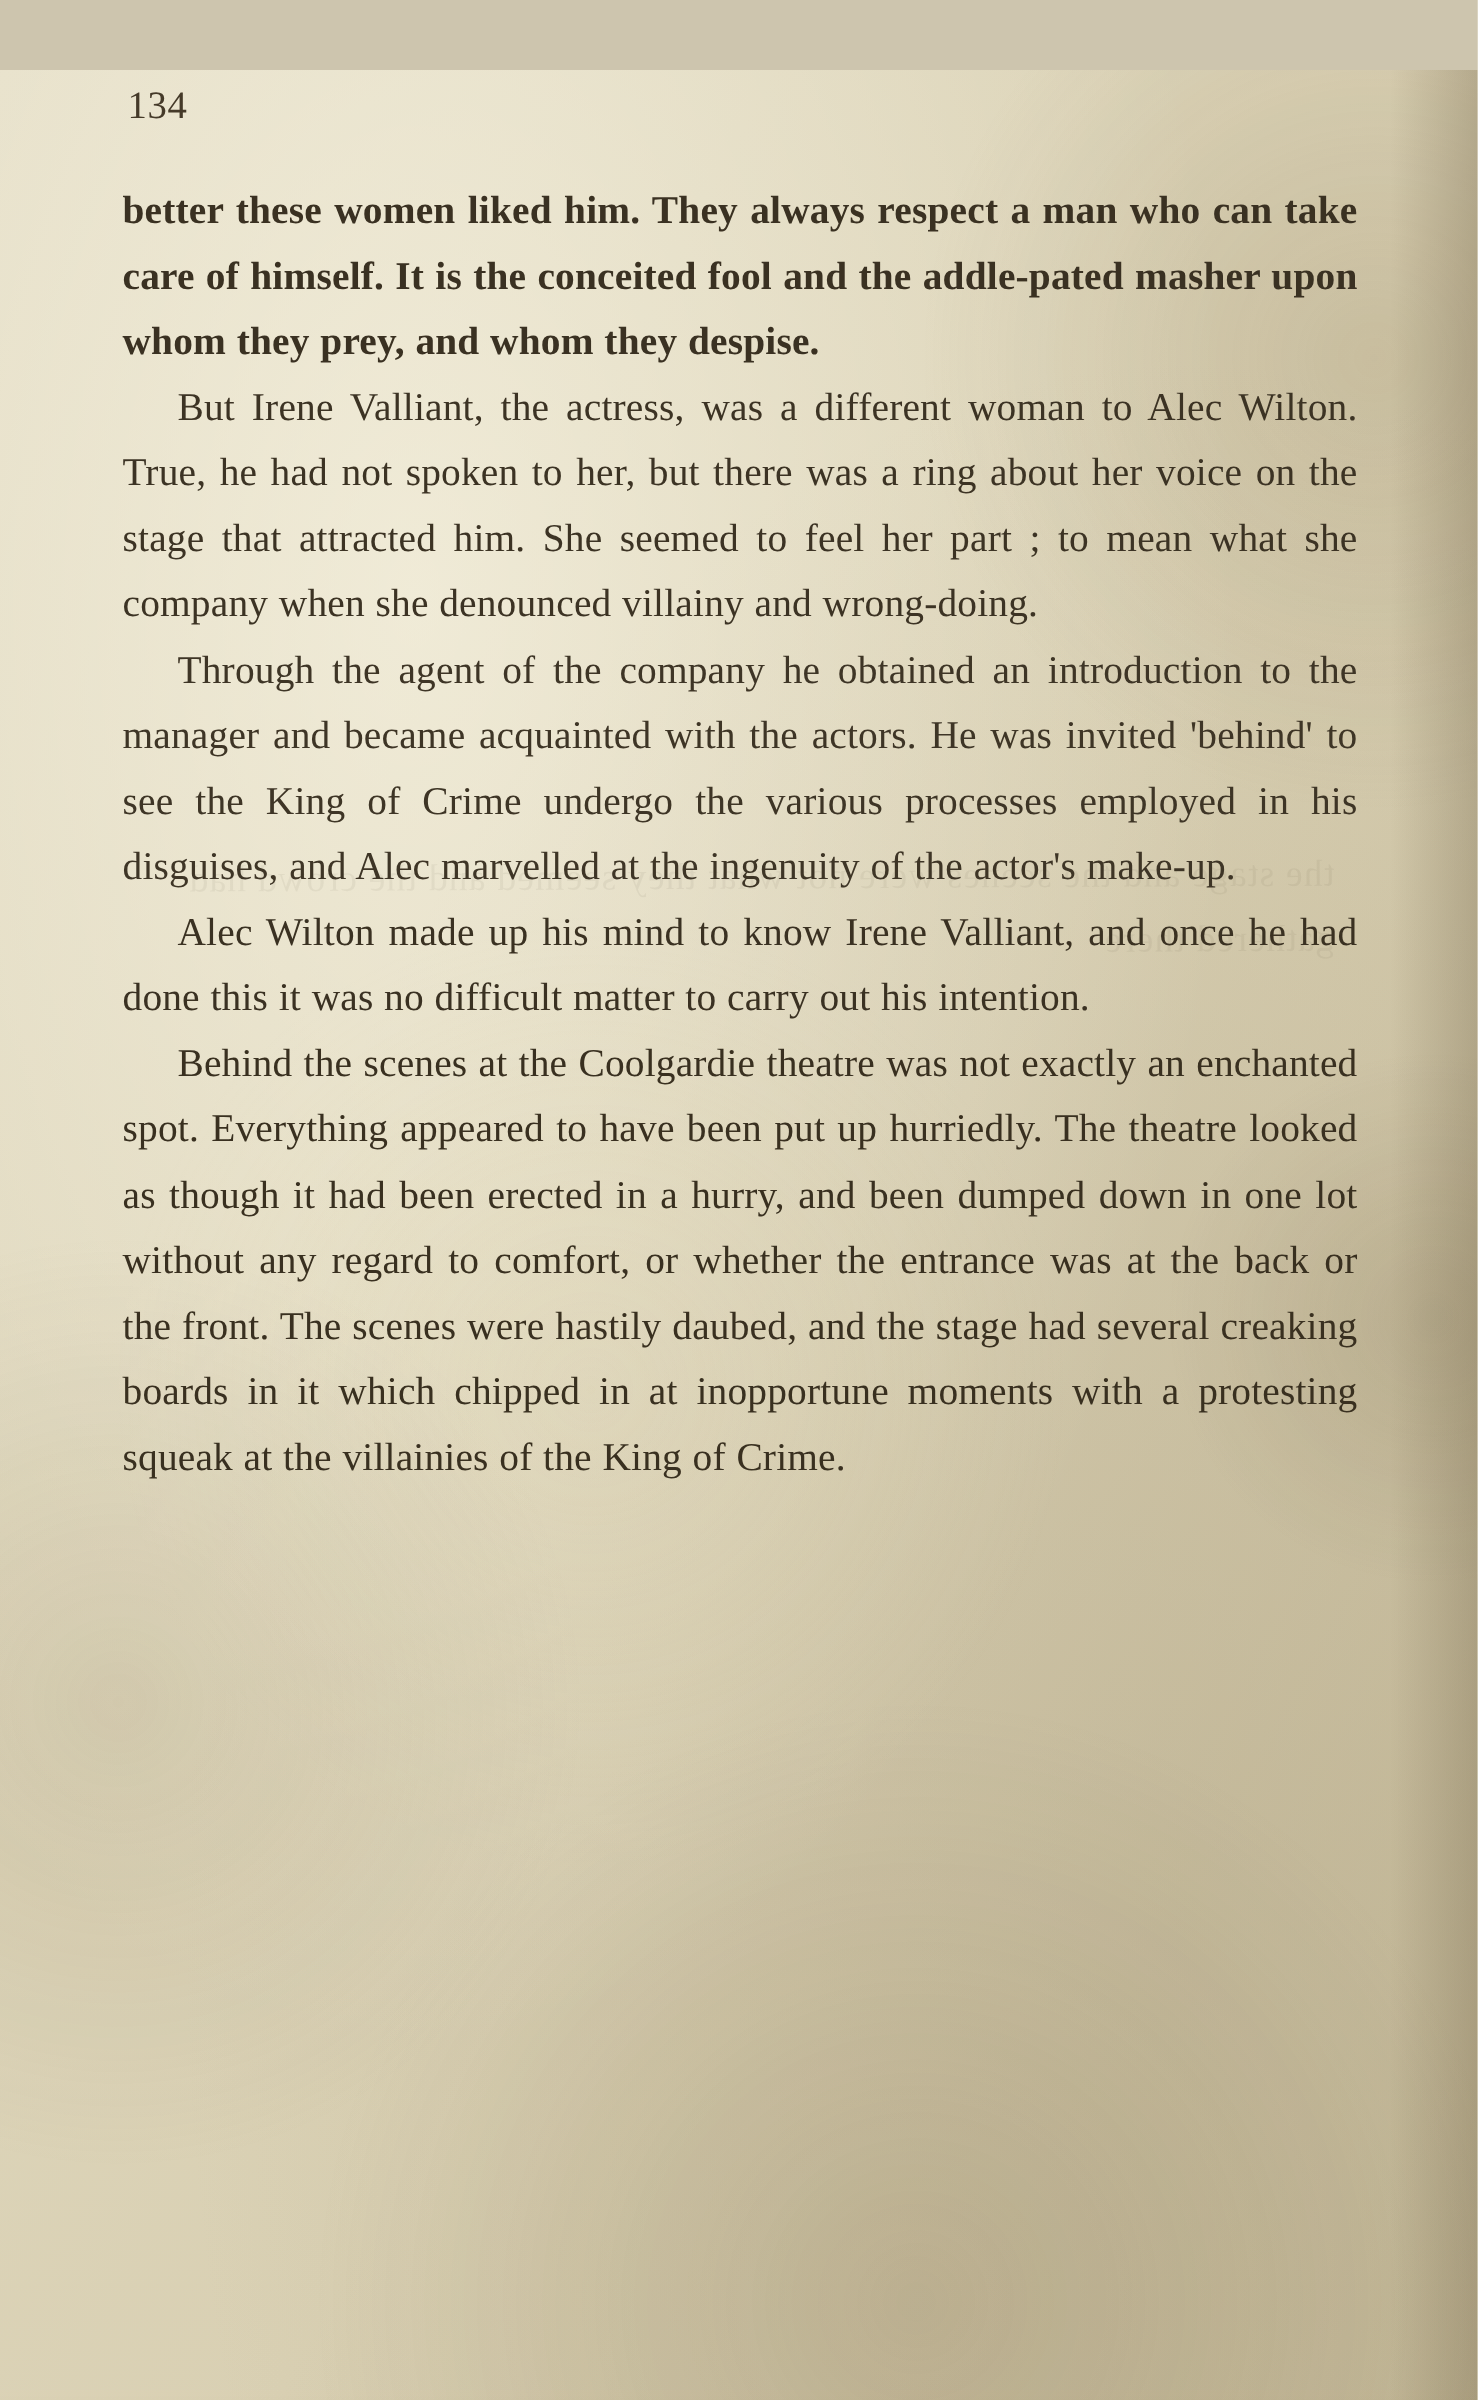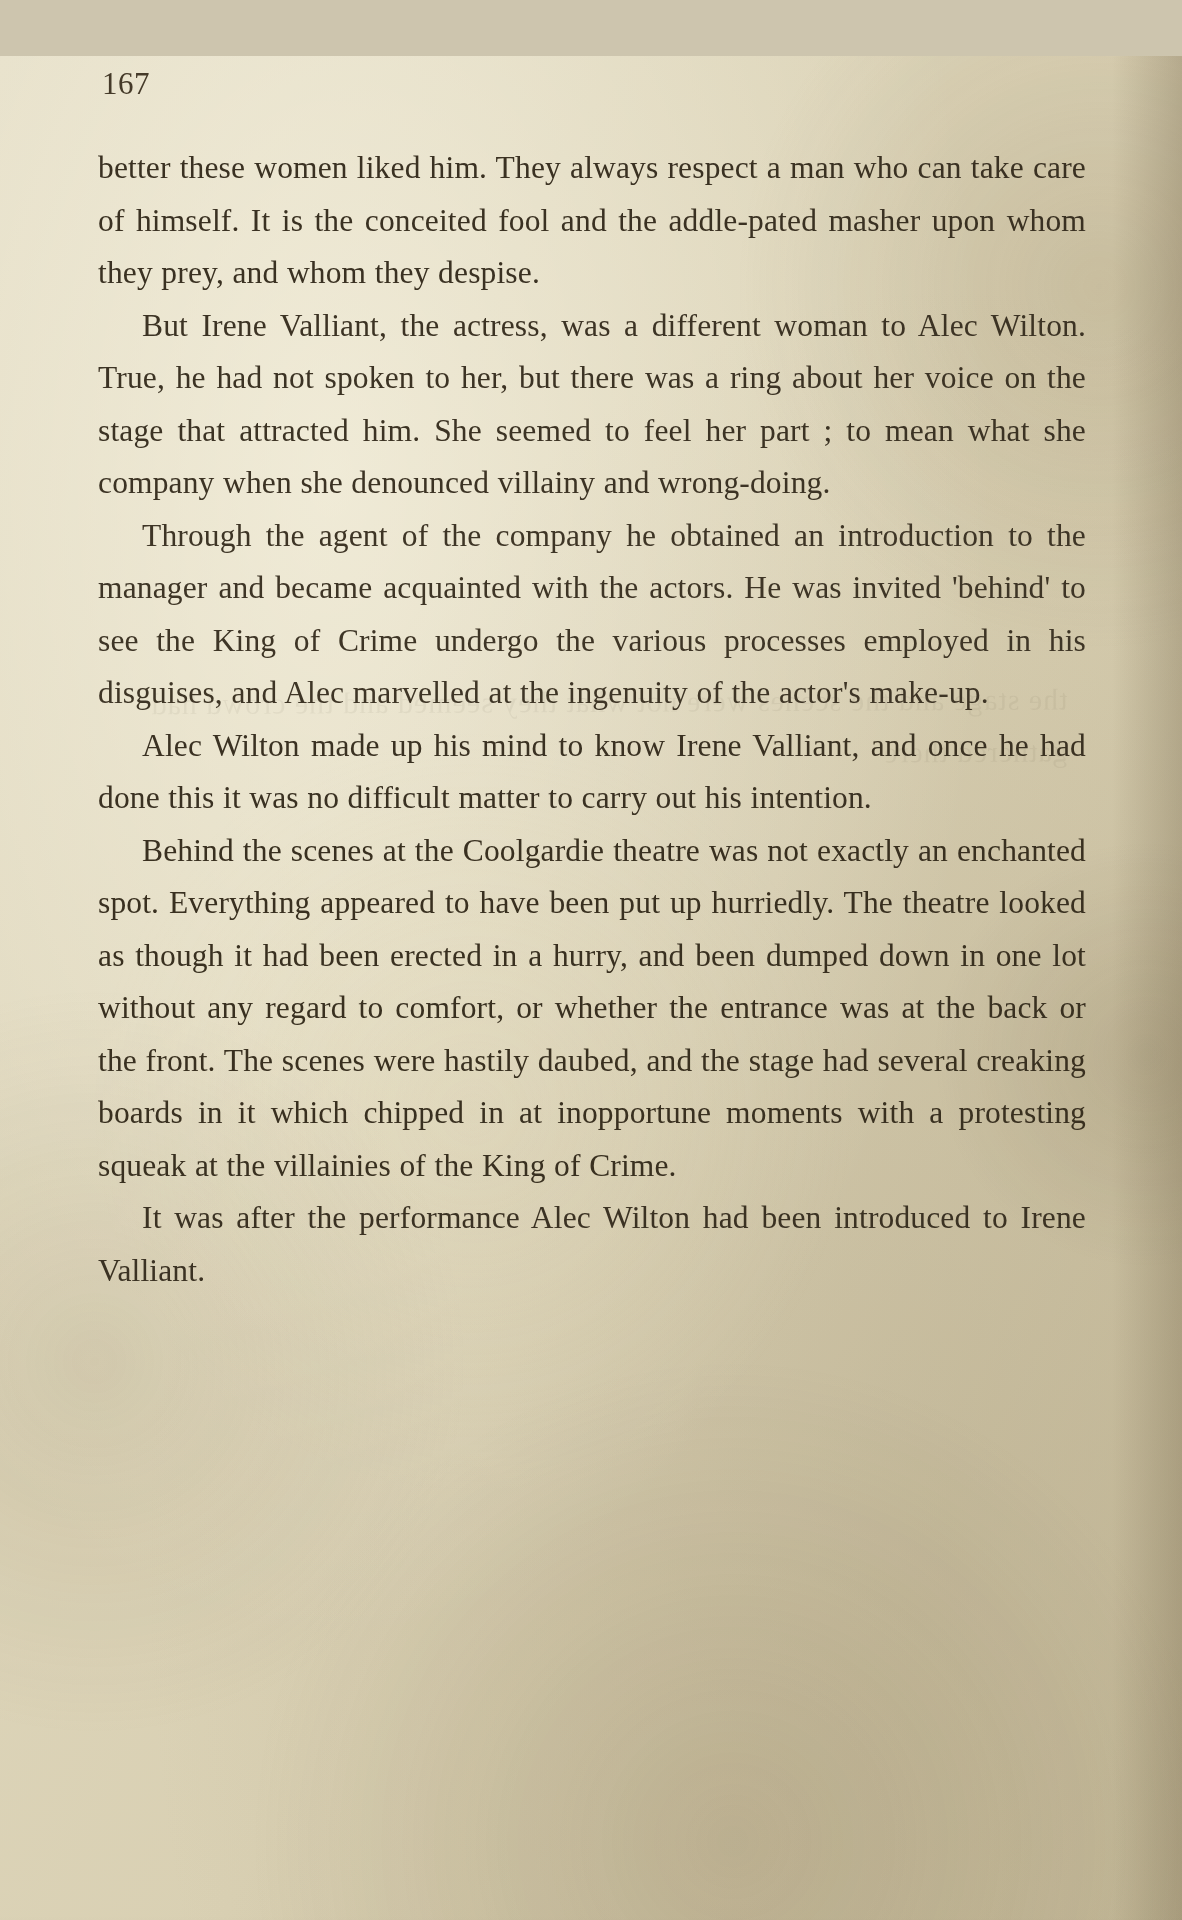--- a/index.html
+++ b/index.html
@@ -95,20 +95,21 @@
     text-justify: inter-word;
     letter-spacing: 0.15px;
     word-spacing: 0.5px;
   }
   .body-text p {
     margin: 0;
     text-indent: 44px;
   }
   .body-text p.first {
     text-indent: 0;
+    font-weight: bold;
   }
   
   .body-text p:nth-child(1) { color: #3a3122; }
   .body-text p:nth-child(2) { color: #3c3324; }
   .body-text p:nth-child(3) { color: #3e3526; }
   .body-text p:nth-child(4) { color: #3a3122; }
   .body-text p:nth-child(5) { color: #393020; }
   .body-text p:nth-child(6) { color: #3b3223; }
   
   .edge-shadow {
@@ -131,29 +132,28 @@
 </head>
 <body>
 
 <div class="page">
 
   <div class="bleed">the stage and the scenes were not what they seemed and the crowd had gathered there</div>
 
   <div class="content">
 
     <div class="header">
-      <div class="folio">167</div>
+      <div class="folio">134</div>
     </div>
 
     <div class="body-text">
       <p class="first">better these women liked him. They always respect a man who can take care of himself. It is the conceited fool and the addle-pated masher upon whom they prey, and whom they despise.</p>
       <p>But Irene Valliant, the actress, was a different woman to Alec Wilton. True, he had not spoken to her, but there was a ring about her voice on the stage that attracted him. She seemed to feel her part ; to mean what she company when she denounced villainy and wrong-doing.</p>
       <p>Through the agent of the company he obtained an introduction to the manager and became acquainted with the actors. He was invited 'behind' to see the King of Crime undergo the various processes employed in his disguises, and Alec marvelled at the ingenuity of the actor's make-up.</p>
       <p>Alec Wilton made up his mind to know Irene Valliant, and once he had done this it was no difficult matter to carry out his intention.</p>
       <p>Behind the scenes at the Coolgardie theatre was not exactly an enchanted spot. Everything appeared to have been put up hurriedly. The theatre looked as though it had been erected in a hurry, and been dumped down in one lot without any regard to comfort, or whether the entrance was at the back or the front. The scenes were hastily daubed, and the stage had several creaking boards in it which chipped in at inopportune moments with a protesting squeak at the villainies of the King of Crime.</p>
-      <p>It was after the performance Alec Wilton had been introduced to Irene Valliant.</p>
     </div>
 
   </div>
 
   <div class="edge-shadow"></div>
   <div class="edge-shadow-bottom"></div>
 </div>
 
 </body></html>

